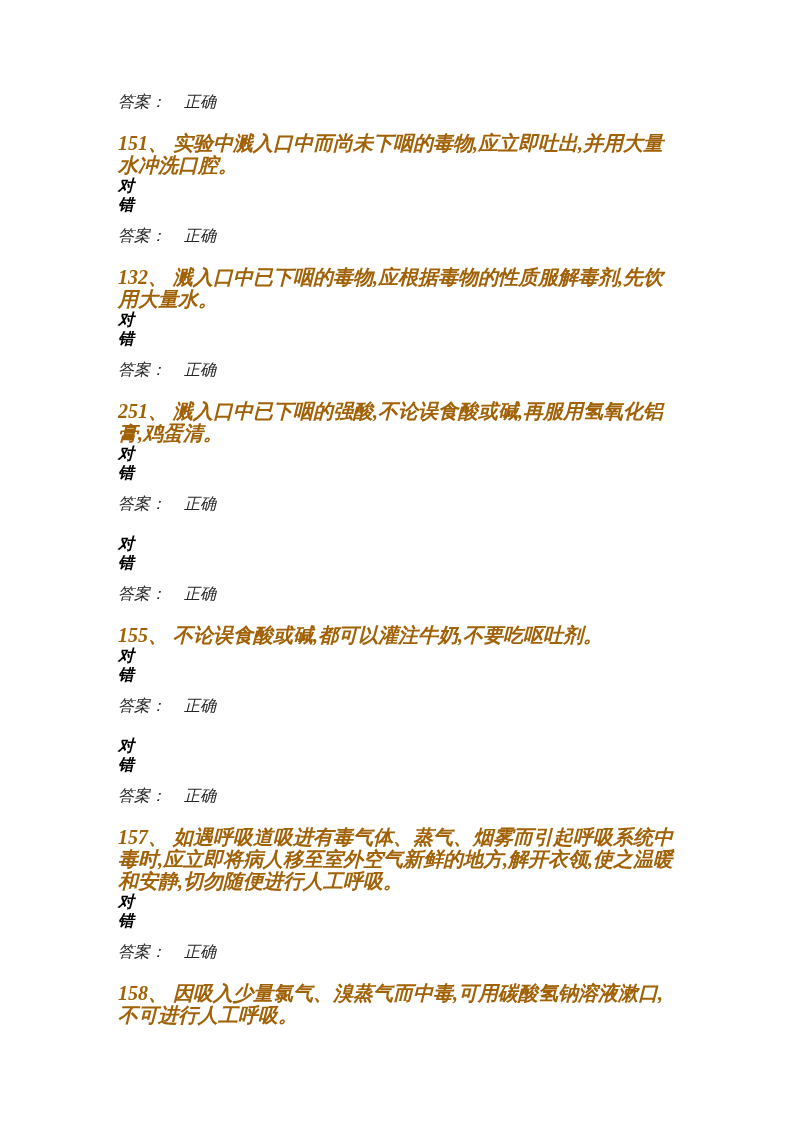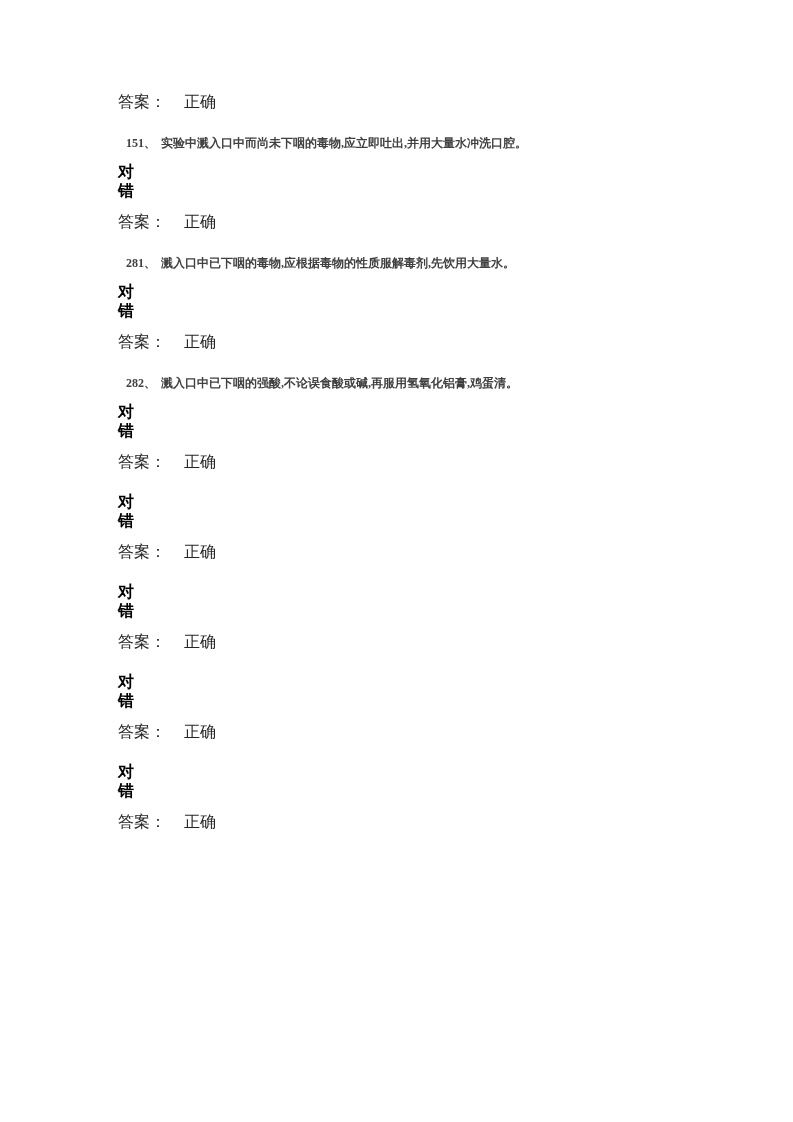--- a/index.html
+++ b/index.html
@@ -13,43 +13,44 @@
     height: 1122px;
     background: #ffffff;
     box-sizing: border-box;
     padding: 92px 115px 0 118px;
     overflow: hidden;
     font-family: "Liberation Serif", "DejaVu Serif", serif;
     color: #1c1c1c;
   }
   .content {
     width: 560px;
+    font-style: italic;
   }
   .answer-line {
     margin: 12px 0 0 0;
     font-size: 16px;
     line-height: 20px;
     font-weight: normal;
     color: #262626;
   }
   .answer-line.leading {
     margin: 0 0 20px 0;
   }
   .answer-value {
     margin-left: 18px;
   }
   .q-block {
     margin: 0 0 20px 0;
   }
   .q-text {
-    margin: 8px;
-    font-size: 12px;
+    margin: 0;
+    font-size: 20px;
     line-height: 22px;
     font-weight: bold;
-    color: #404040;
+    color: #a16207;
   }
   .q-num {
     margin-right: 5px;
   }
   .q-option {
     font-size: 16px;
     line-height: 19px;
     font-weight: bold;
     color: #000000;
     cursor: pointer;
@@ -65,52 +66,57 @@
     <p class="answer-line leading"><span>答案：</span><span class="answer-value">正确</span></p>
 
     <div class="q-block">
       <p class="q-text"><span class="q-num">151、</span><span>实验中溅入口中而尚未下咽的毒物,应立即吐出,并用大量水冲洗口腔。</span></p>
       <div class="q-option">对</div>
       <div class="q-option">错</div>
       <p class="answer-line"><span>答案：</span><span class="answer-value">正确</span></p>
     </div>
 
     <div class="q-block">
-      <p class="q-text"><span class="q-num">281、</span><span>溅入口中已下咽的毒物,应根据毒物的性质服解毒剂,先饮用大量水。</span></p>
+      <p class="q-text"><span class="q-num">132、</span><span>溅入口中已下咽的毒物,应根据毒物的性质服解毒剂,先饮用大量水。</span></p>
       <div class="q-option">对</div>
       <div class="q-option">错</div>
       <p class="answer-line"><span>答案：</span><span class="answer-value">正确</span></p>
     </div>
 
     <div class="q-block">
-      <p class="q-text"><span class="q-num">282、</span><span>溅入口中已下咽的强酸,不论误食酸或碱,再服用氢氧化铝膏,鸡蛋清。</span></p>
+      <p class="q-text"><span class="q-num">251、</span><span>溅入口中已下咽的强酸,不论误食酸或碱,再服用氢氧化铝膏,鸡蛋清。</span></p>
       <div class="q-option">对</div>
       <div class="q-option">错</div>
       <p class="answer-line"><span>答案：</span><span class="answer-value">正确</span></p>
     </div>
 
     <div class="q-block">
       <div class="q-option">对</div>
       <div class="q-option">错</div>
       <p class="answer-line"><span>答案：</span><span class="answer-value">正确</span></p>
     </div>
 
     <div class="q-block">
+      <p class="q-text"><span class="q-num">155、</span><span>不论误食酸或碱,都可以灌注牛奶,不要吃呕吐剂。</span></p>
       <div class="q-option">对</div>
       <div class="q-option">错</div>
       <p class="answer-line"><span>答案：</span><span class="answer-value">正确</span></p>
     </div>
 
     <div class="q-block">
       <div class="q-option">对</div>
       <div class="q-option">错</div>
       <p class="answer-line"><span>答案：</span><span class="answer-value">正确</span></p>
     </div>
 
     <div class="q-block">
+      <p class="q-text"><span class="q-num">157、</span><span>如遇呼吸道吸进有毒气体、蒸气、烟雾而引起呼吸系统中毒时,应立即将病人移至室外空气新鲜的地方,解开衣领,使之温暖和安静,切勿随便进行人工呼吸。</span></p>
       <div class="q-option">对</div>
       <div class="q-option">错</div>
       <p class="answer-line"><span>答案：</span><span class="answer-value">正确</span></p>
     </div>
 
+    <div class="q-block">
+      <p class="q-text"><span class="q-num">158、</span><span>因吸入少量氯气、溴蒸气而中毒,可用碳酸氢钠溶液漱口,不可进行人工呼吸。</span></p>
+    </div>
 
   </div>
 </div>
 
 </body></html>

